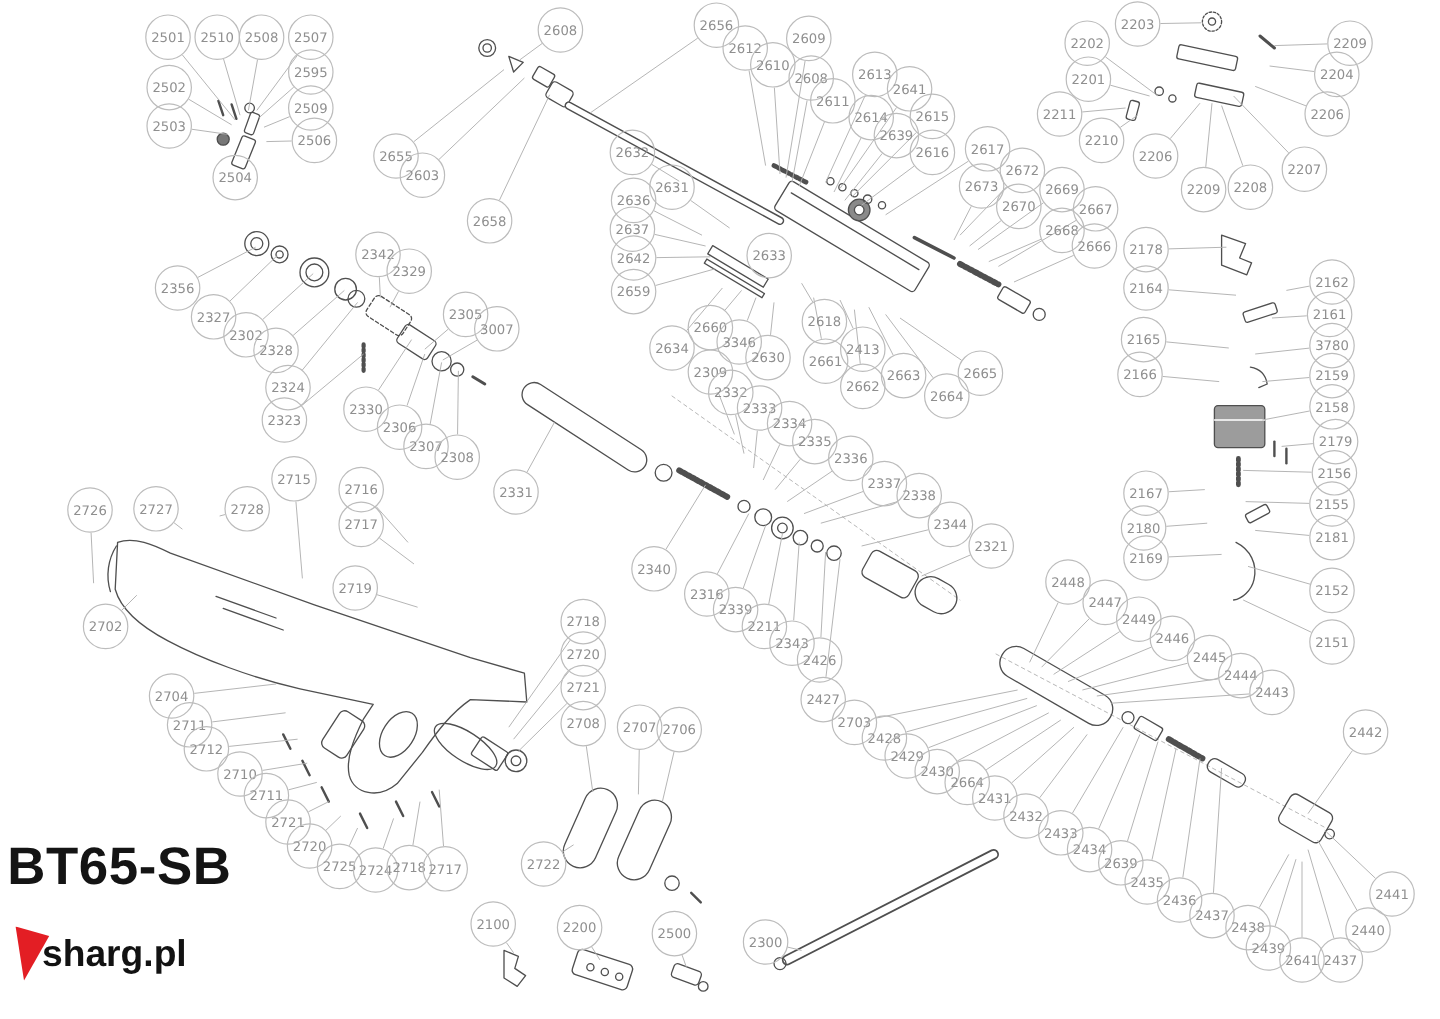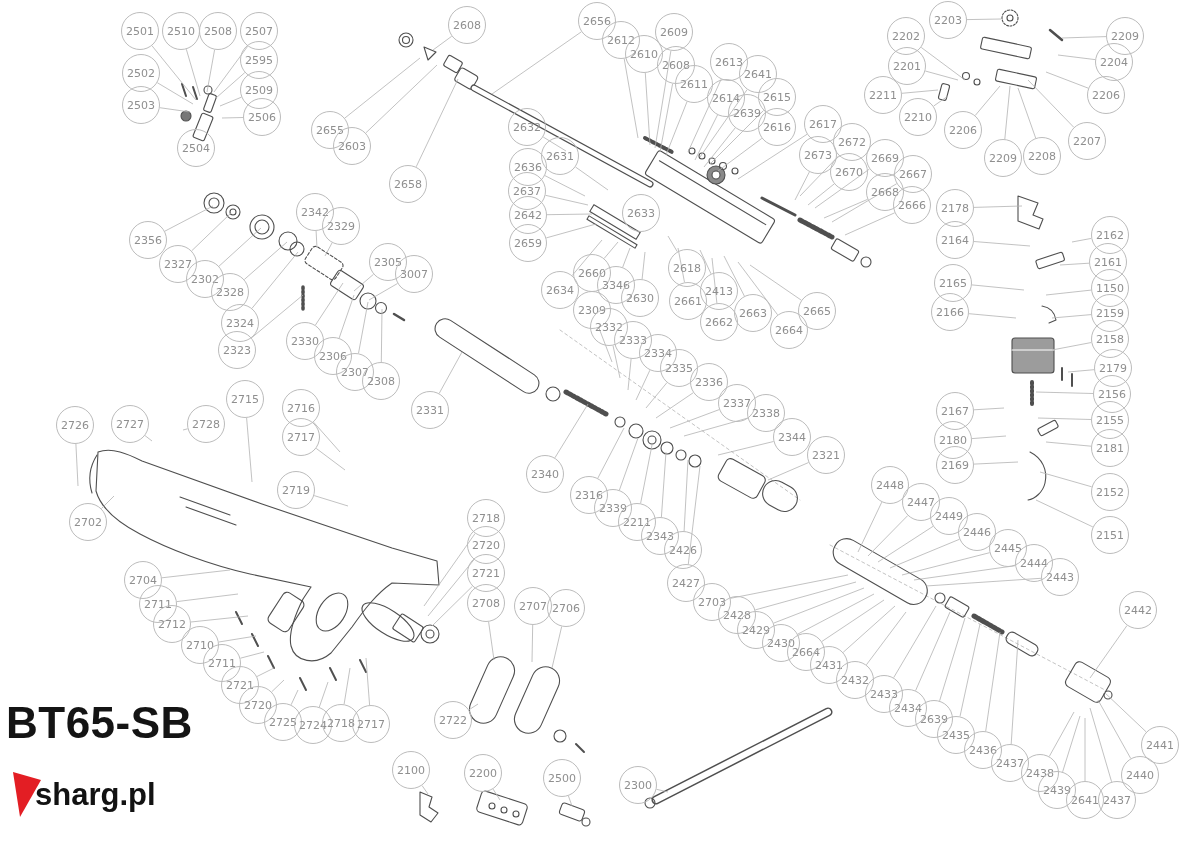--- a/index.html
+++ b/index.html
@@ -493,21 +493,21 @@
       <div class="callout" style="left: 944px; top: 111px;">2206</div>
       <div class="callout" style="left: 1087px; top: 76px;">2206</div>
       <div class="callout" style="left: 984px; top: 139px;">2209</div>
       <div class="callout" style="left: 1023px; top: 137px;">2208</div>
       <div class="callout" style="left: 1068px; top: 122px;">2207</div>
       <div class="callout" style="left: 936px; top: 189px;">2178</div>
       <div class="callout" style="left: 936px; top: 221px;">2164</div>
       <div class="callout" style="left: 1091px; top: 216px;">2162</div>
       <div class="callout" style="left: 1089px; top: 243px;">2161</div>
       <div class="callout" style="left: 934px; top: 264px;">2165</div>
-      <div class="callout" style="left: 1091px; top: 269px;">1150</div>
+      <div class="callout" style="left: 1091px; top: 269px;">3780</div>
       <div class="callout" style="left: 931px; top: 293px;">2166</div>
       <div class="callout" style="left: 1091px; top: 294px;">2159</div>
       <div class="callout" style="left: 1091px; top: 320px;">2158</div>
       <div class="callout" style="left: 1094px; top: 349px;">2179</div>
       <div class="callout" style="left: 1093px; top: 375px;">2156</div>
       <div class="callout" style="left: 1091px; top: 401px;">2155</div>
       <div class="callout" style="left: 936px; top: 392px;">2167</div>
       <div class="callout" style="left: 934px; top: 421px;">2180</div>
       <div class="callout" style="left: 1091px; top: 429px;">2181</div>
       <div class="callout" style="left: 936px; top: 446px;">2169</div>

